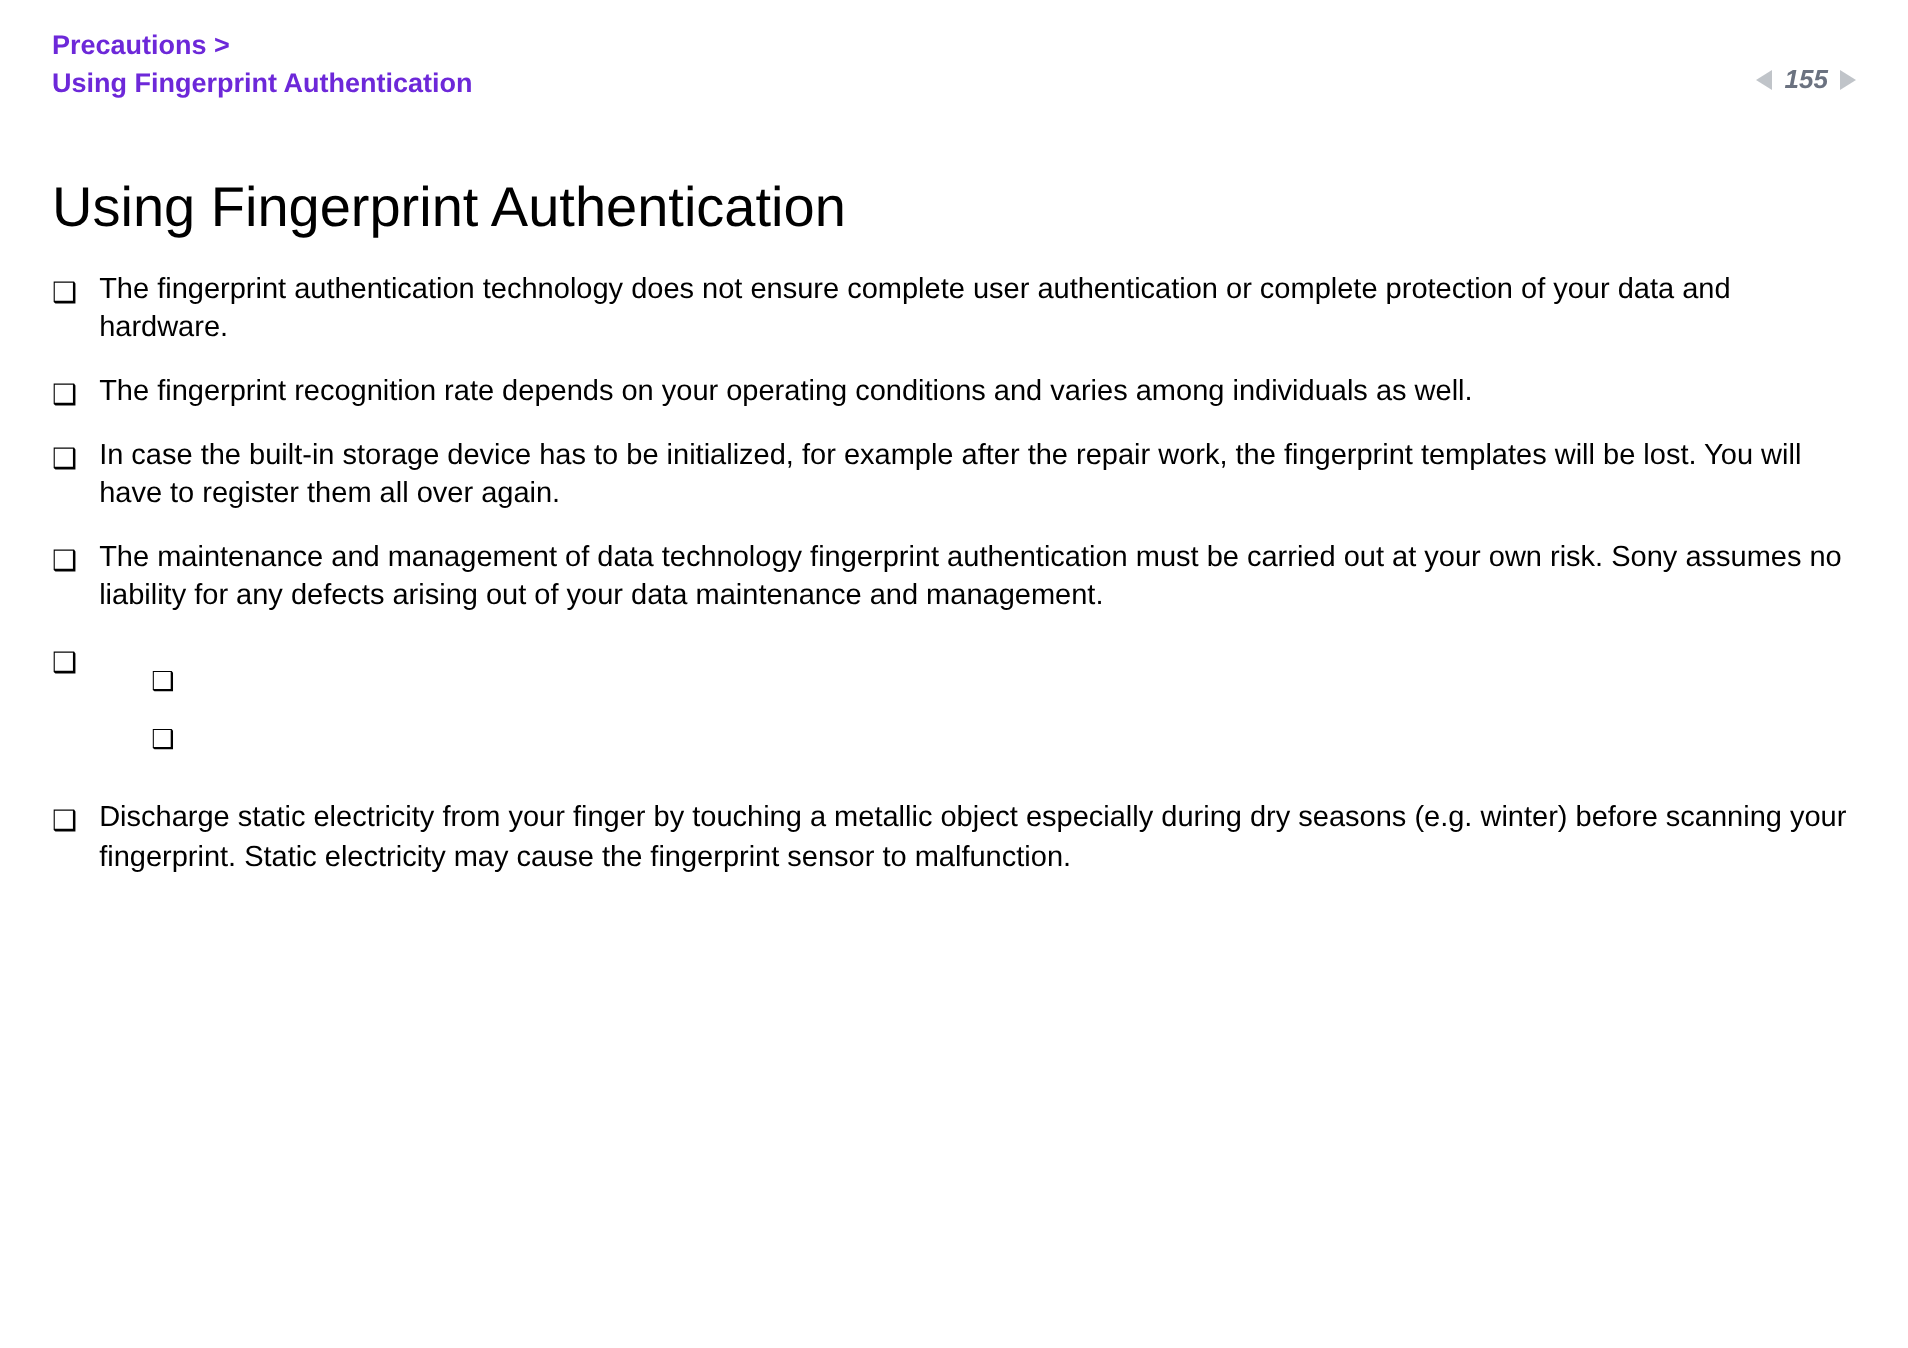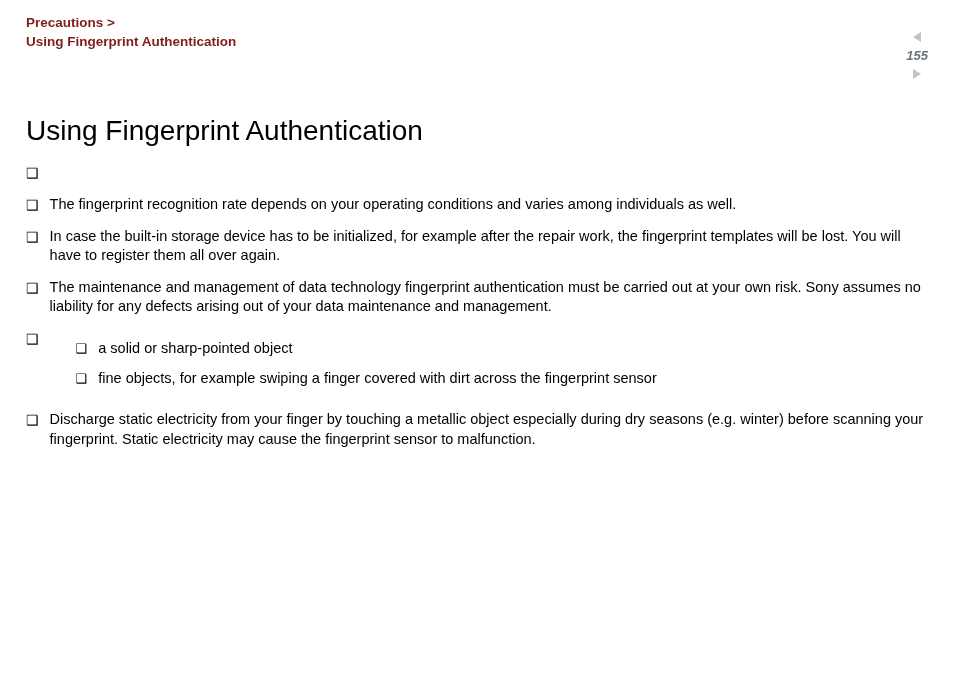--- a/index.html
+++ b/index.html
@@ -14,35 +14,34 @@
       background: #fff;
       position: relative;
     }
     .header {
       padding: 14px 26px 8px 26px;
       display: flex;
       justify-content: space-between;
       align-items: flex-start;
     }
     .breadcrumb {
-      color: #7f1d1d;
+      color: #6d28d9;
       font-size: 13.5px;
       font-weight: bold;
       line-height: 1.4;
     }
     .page-nav {
       display: flex;
       align-items: center;
       gap: 6px;
       color: #6b7280;
       font-size: 13px;
       font-weight: bold;
       font-style: italic;
       margin-top: 18px;
-      flex-direction: column;
     }
     .arrow-left {
       width: 0;
       height: 0;
       border-top: 5px solid transparent;
       border-bottom: 5px solid transparent;
       border-right: 8px solid #c0c4c9;
     }
     .arrow-right {
       width: 0;
@@ -113,20 +112,21 @@
     <div class="arrow-right"></div>
   </div>
 </div>
 
 <div class="content">
   <h1 class="title">Using Fingerprint Authentication</h1>
   <ul class="bullet-list" id="bullet-list">
   <li class="bullet-item">
         <span class="bullet-marker">❑</span>
         <div class="bullet-text">
+          <div>The fingerprint authentication technology does not ensure complete user authentication or complete protection of your data and hardware.</div>
         </div>
       </li>
       <li class="bullet-item">
         <span class="bullet-marker">❑</span>
         <div class="bullet-text">
           <div>The fingerprint recognition rate depends on your operating conditions and varies among individuals as well.</div>
         </div>
       </li>
       <li class="bullet-item">
         <span class="bullet-marker">❑</span>
@@ -139,25 +139,23 @@
         <div class="bullet-text">
           <div>The maintenance and management of data technology fingerprint authentication must be carried out at your own risk. Sony assumes no liability for any defects arising out of your data maintenance and management.</div>
         </div>
       </li>
       <li class="bullet-item">
         <span class="bullet-marker">❑</span>
         <div class="bullet-text">
           <ul class="sub-list">
             <li class="sub-item">
               <span class="sub-marker">❑</span>
-              <span>a solid or sharp-pointed object</span>
             </li>
             <li class="sub-item">
               <span class="sub-marker">❑</span>
-              <span>fine objects, for example swiping a finger covered with dirt across the fingerprint sensor</span>
             </li>
           </ul>
         </div>
       </li>
       <li class="bullet-item">
         <span class="bullet-marker">❑</span>
         <div class="bullet-text">
           <div>Discharge static electricity from your finger by touching a metallic object especially during dry seasons (e.g. winter) before scanning your fingerprint. Static electricity may cause the fingerprint sensor to malfunction.</div>
         </div>
       </li>

